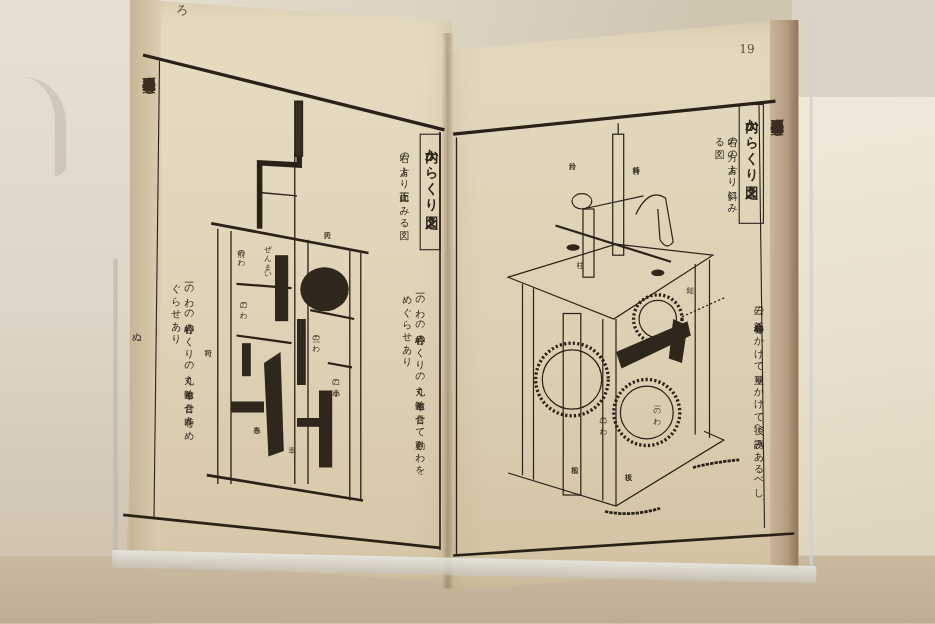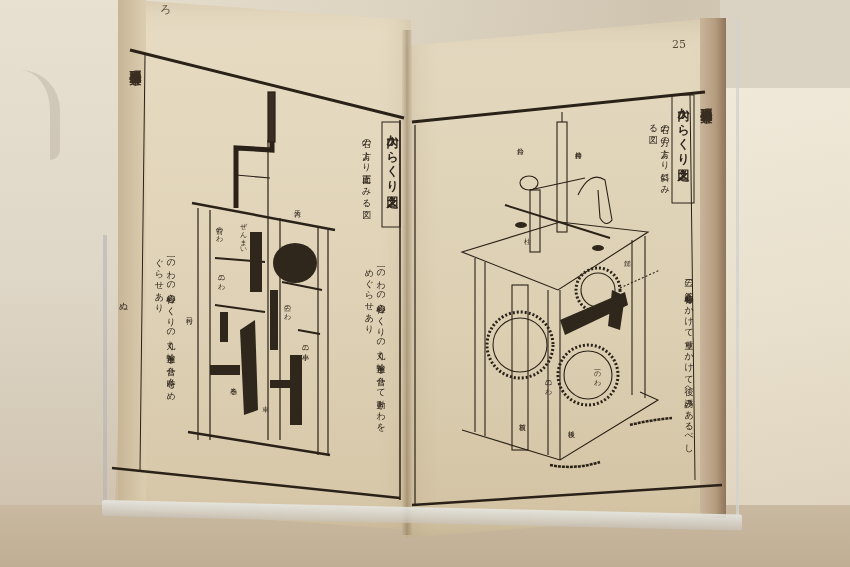--- a/index.html
+++ b/index.html
@@ -210,21 +210,21 @@
   <div class="tiny-label" style="left:238px; top:218px;">ぜんまい</div>
   <div class="tiny-label" style="left:214px; top:222px;">前のわ</div>
   <div class="tiny-label" style="left:216px; top:270px;">二のわ</div>
   <div class="tiny-label" style="left:282px; top:300px;">三のわ</div>
   <div class="tiny-label" style="left:292px; top:205px;">天符</div>
   <div class="tiny-label" style="left:184px; top:312px;">行司</div>
   <div class="tiny-label" style="left:228px; top:382px;">糸巻</div>
   <div class="tiny-label" style="left:260px; top:400px;">車</div>
   <div class="tiny-label" style="left:300px; top:340px;">二の小車</div>
 
-  <div class="page-num" style="left:672px; top:38px;">25</div>
+  <div class="page-num" style="left:672px; top:38px;">19</div>
   <div class="vtext title" style="left:698px; top:98px; color:#3a2e22;">機巧圖彙巻</div>
   <div class="vtext title" style="left:675px; top:99px;">内からくり之図</div>
   <div class="vtext small" style="left:640px; top:118px; height:80px; width:30px;">右の方の方より斜にみる図</div>
   <div class="vtext small" style="left:664px; top:272px; height:195px; width:30px;">三の筋金心棒をかけて重りかけて後へ誘みあるべし</div>
   <div class="tiny-label" style="left:515px; top:142px;">鈴台</div>
   <div class="tiny-label" style="left:573px; top:146px;">鈴台棒</div>
   <div class="tiny-label" style="left:522px; top:232px;">柱</div>
   <div class="tiny-label" style="left:517px; top:418px;">前板</div>
   <div class="tiny-label" style="left:543px; top:375px;">二のわ</div>
   <div class="tiny-label" style="left:592px; top:366px;">一のわ</div>

